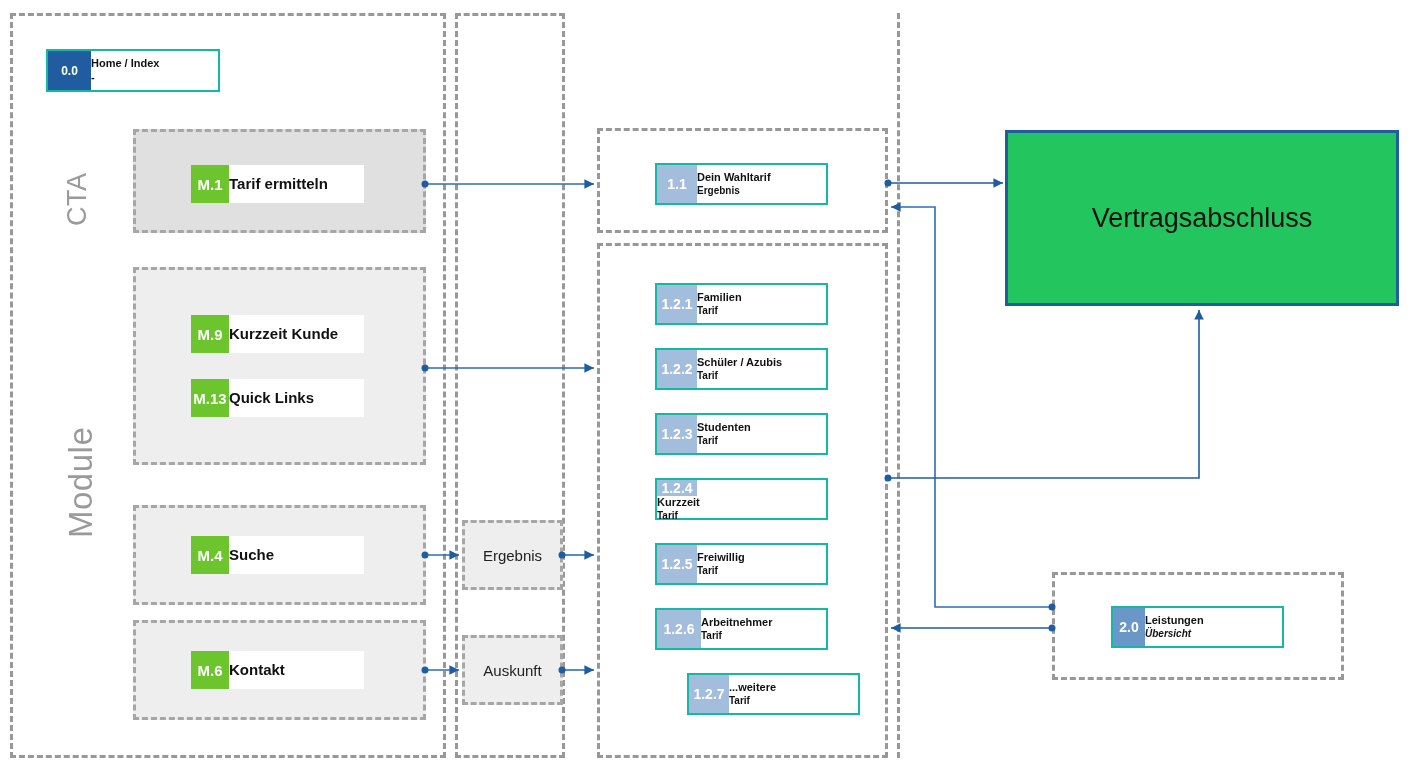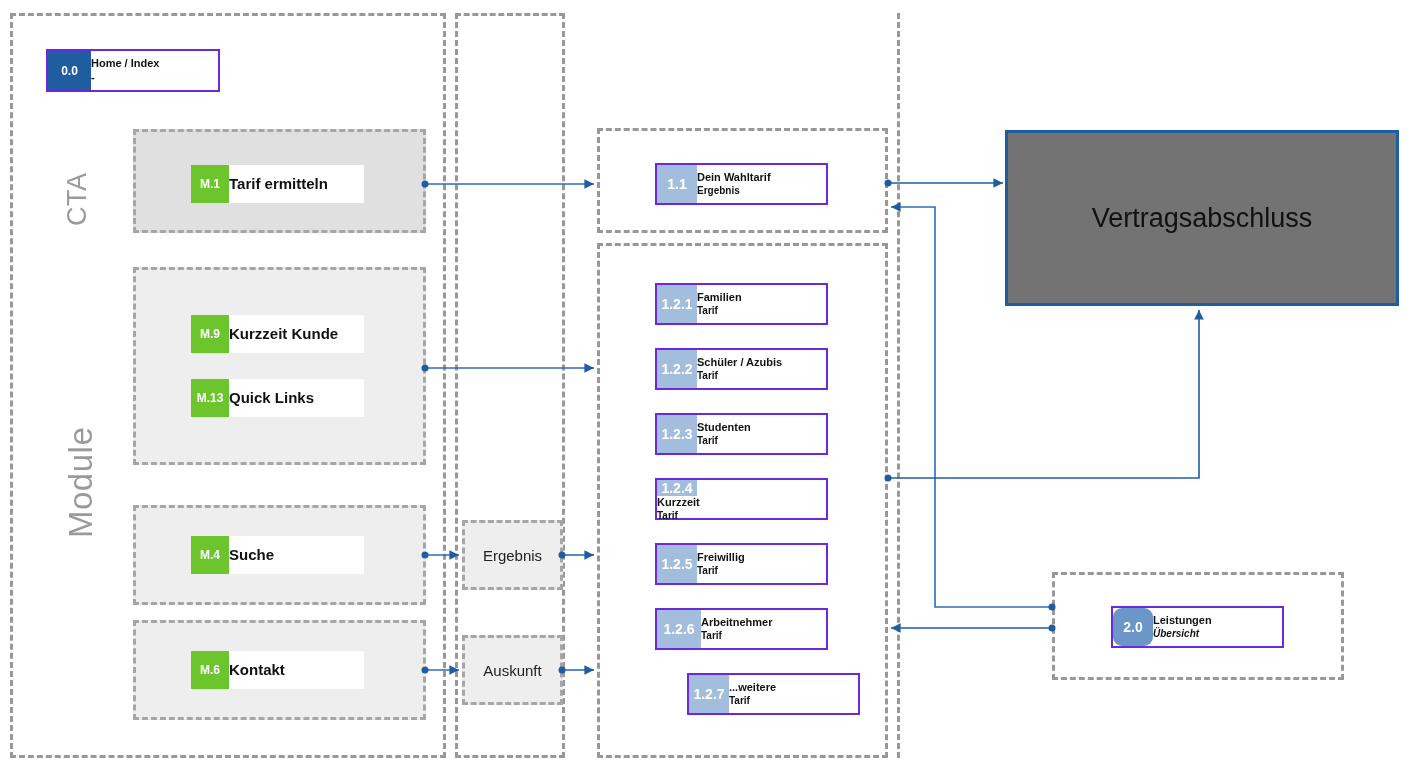--- a/index.html
+++ b/index.html
@@ -44,21 +44,21 @@
     transform-origin: left top;
     transform: rotate(-90deg);
     letter-spacing: .5px;
   }
 
   
   .card {
     position: absolute;
     display: flex;
     background: #ffffff;
-    border: 2px solid #6d28d9;
+    border: 2px solid #14b8a6;
     box-sizing: border-box;
   }
   .card .tag {
     flex: 0 0 auto;
     display: flex;
     align-items: center;
     justify-content: center;
     color: #ffffff;
     font-weight: bold;
     box-sizing: border-box;
@@ -81,21 +81,21 @@
     line-height: 1.25;
   }
 
   
   .card.home { border-width: 2px; }
   .card.home .tag { background: #1F5DA0; }
   .card.home .title { font-size: 11px; }
   .card.home .sub   { font-size: 11px; }
 
   .card.module { border: none; }
-  .card.module .tag { background: #6CC52C; font-size: 12px; }
+  .card.module .tag { background: #6CC52C; font-size: 15px; }
   .card.module .title { font-size: 15px; font-weight: bold; }
 
   .card.page .tag { background: #A3BEDC; font-size: 14px; }
   .card.page .title { font-size: 11px; }
   .card.page .sub   { font-size: 10px; }
 
   .card.page-alt .tag { background: #6A96C8; font-size: 14px; }
   .card.page-alt .title { font-size: 11px; }
   .card.page-alt .sub   { font-size: 10px; font-style: italic; }
 
@@ -109,21 +109,21 @@
     align-items: center;
     justify-content: center;
     color: #222222;
     font-size: 15px;
   }
 
   
   .bigBox {
     position: absolute;
     border: 3px solid #1F5DA0;
-    background: #737373;
+    background: #22c55e;
     box-sizing: border-box;
     display: flex;
     align-items: center;
     justify-content: center;
     color: #111111;
     font-size: 27px;
   }
 
   
   svg.wires {
@@ -285,21 +285,21 @@
     <div class="tag" style="width:40px;">1.2.7</div>
     <div class="body">
       <div class="title">...weitere</div>
       <div class="sub">Tarif</div>
     </div>
   </div>
 
   <div class="bigBox" style="left:1005px; top:130px; width:394px; height:176px;">Vertragsabschluss</div>
 
   <div class="card page-alt" style="left:1111px; top:606px; width:173px; height:42px;">
-    <div class="tag" style="width:40px;border-radius:9px;">2.0</div>
+    <div class="tag" style="width:32px;">2.0</div>
     <div class="body">
       <div class="title">Leistungen</div>
       <div class="sub">Übersicht</div>
     </div>
   </div>
 
   <svg class="wires" viewBox="0 0 1416 775">
     <defs>
       <marker id="arr" markerWidth="7" markerHeight="7" refX="6" refY="3" orient="auto" markerUnits="strokeWidth">
         <path d="M0,0 L6,3 L0,6 z" fill="#1F5DA0"></path>

